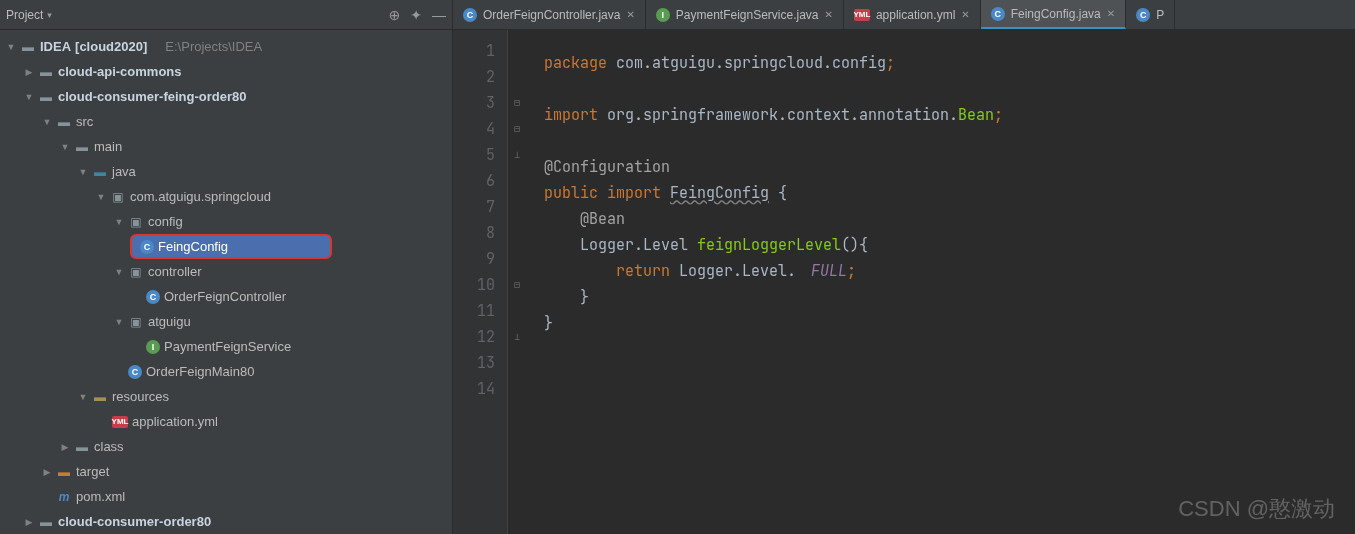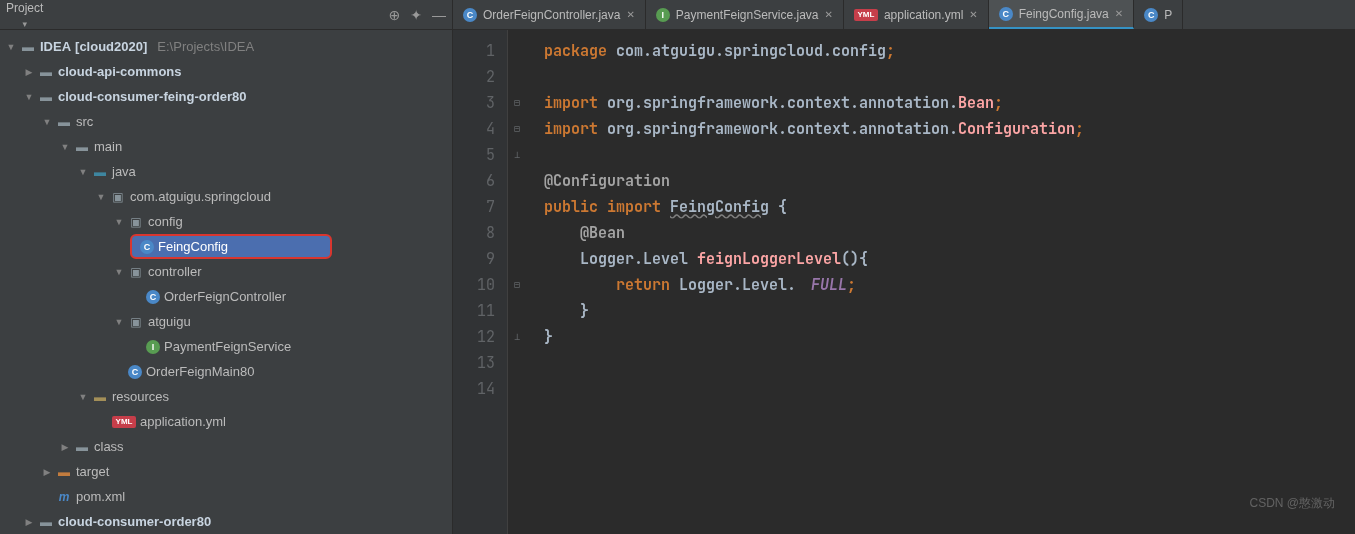--- a/index.html
+++ b/index.html
@@ -29,21 +29,20 @@
       border-bottom: 1px solid #2b2b2b;
       background: #3c3f41;
       justify-content: space-between;
     }
     .sidebar-title {
       color: #bbbbbb;
       font-size: 12px;
       display: flex;
       align-items: center;
       gap: 4px;
-      flex-direction: column;
     }
     .sidebar-actions { display: flex; gap: 10px; align-items: center; color: #999; }
     .action-icon { cursor: pointer; font-size: 14px; }
     .tree { padding-top: 4px; user-select: none; }
     .tree-row {
       display: flex;
       align-items: center;
       height: 25px;
       padding-left: var(--indent, 6px);
       gap: 4px;
@@ -60,21 +59,21 @@
     .arrow {
       width: 10px;
       color: #808080;
       font-size: 9px;
       text-align: center;
     }
     .icon { width: 16px; height: 16px; display: inline-flex; align-items: center; justify-content: center; font-size: 12px; }
     .folder-icon { color: #87939a; }
     .java-icon { background: #4a88c7; color: #fff; font-size: 9px; font-weight: bold; border-radius: 8px; width: 14px; height: 14px; }
     .interface-icon { background: #589c52; color: #fff; font-size: 9px; font-weight: bold; border-radius: 8px; width: 14px; height: 14px; }
-    .yml-icon { background: #c63e4a; color: #fff; font-size: 8px; font-weight: bold; border-radius: 2px; width: 24px; height: 12px; }
+    .yml-icon { background: #c63e4a; color: #fff; font-size: 8px; font-weight: bold; border-radius: 2px; width: 16px; height: 12px; }
     .mvn-icon { color: #4a88c7; font-weight: bold; font-style: italic; }
     .target-icon { color: #c27c3e; }
     .dim { color: #808080; }
     .label { color: #bbbbbb; }
     .tree-row.selected .label { color: #fff; }
     .bold { font-weight: bold; color: #c8d4e0; }
 
     .editor-area { flex: 1; display: flex; flex-direction: column; background: #2b2b2b; }
     .tabs {
       display: flex;
@@ -113,34 +112,34 @@
     .gutter-line { height: 26px; }
     .fold-gutter {
       width: 18px;
       background: #2b2b2b;
       color: #606366;
       padding-top: 8px;
       text-align: center;
       font-size: 10px;
     }
     .fold-mark { height: 26px; }
-    .code { padding: 8px 0 0 18px; color: #a9b7c6; font-weight: bold; }
+    .code { padding: 20px 0 0 18px; color: #a9b7c6; }
     .code-line { height: 26px; white-space: pre; }
     .k { color: #cc7832; }
     .ann { color: #a3a3a3; }
     .cls { color: #a9b7c6; }
     .un { text-decoration: underline wavy #808080; }
     .it { font-style: italic; color: #9876aa; margin-left: 15px; }
-    .fn { color: #fca5a5; margin-top: 16px; }
+    .fn { color: #84cc16; margin-top: 16px; }
     .watermark {
       position: absolute;
-      bottom: 22px;
+      bottom: 10px;
       right: 20px;
       color: rgba(200,200,200,0.35);
-      font-size: 12px;
+      font-size: 22px;
       font-family: sans-serif;
     }
   </style>
 </head>
 <body>
 
 <div class="ide-container">
   <div class="sidebar">
     <div class="sidebar-header">
       <div class="sidebar-title">
@@ -152,21 +151,21 @@
         <span class="action-icon">✦</span>
         <span class="action-icon">―</span>
       </div>
     </div>
     <div class="tree">
       <div class="tree-row" style="--indent:6px">
         <span class="arrow">▼</span>
         <span class="icon folder-icon">▬</span>
         <span class="label bold">IDEA</span>
         <span class="label bold">[cloud2020]</span>
-        <span class="dim" style="margin-left:6px;">E:\Projects\IDEA</span>
+        <span class="dim" style="margin-left:14px;">E:\Projects\IDEA</span>
       </div>
       <div class="tree-row" style="--indent:24px">
         <span class="arrow">▶</span>
         <span class="icon folder-icon">▬</span>
         <span class="label bold">cloud-api-commons</span>
       </div>
       <div class="tree-row" style="--indent:24px">
         <span class="arrow">▼</span>
         <span class="icon folder-icon">▬</span>
         <span class="label bold">cloud-consumer-feing-order80</span>
@@ -311,21 +310,20 @@
         <div class="fold-mark">⊟</div>
         <div class="fold-mark"></div>
         <div class="fold-mark">⊥</div>
         <div class="fold-mark"></div>
           <div class="fold-mark"></div>
       </div>
       <div class="code">
         <div class="code-line"><span class="k">package</span><span class="cls"> com.atguigu.springcloud.config</span><span class="k">;</span></div>
         <div class="code-line"></div>
         <div class="code-line"><span class="k">import</span><span class="cls"> org.springframework.context.annotation.</span><span class="fn">Bean</span><span class="k">;</span></div>
-        <div class="code-line"><span class="k">import</span><span class="cls"> org.springframework.context.annotation.</span><span class="fn">Configuration</span><span class="k">;</span></div>
         <div class="code-line"></div>
         <div class="code-line"><span class="ann">@Configuration</span></div>
         <div class="code-line"><span class="k">public import </span><span class="cls un">FeingConfig</span><span class="cls"> {</span></div>
         <div class="code-line">    <span class="ann">@Bean</span></div>
         <div class="code-line">    <span class="cls">Logger.Level </span><span class="fn">feignLoggerLevel</span><span class="cls">(){</span></div>
         <div class="code-line">        <span class="k">return</span><span class="cls"> Logger.Level.</span><span class="it">FULL</span><span class="k">;</span></div>
         <div class="code-line">    <span class="cls">}</span></div>
         <div class="code-line"><span class="cls">}</span></div>
         <div class="code-line"></div>
       </div>

